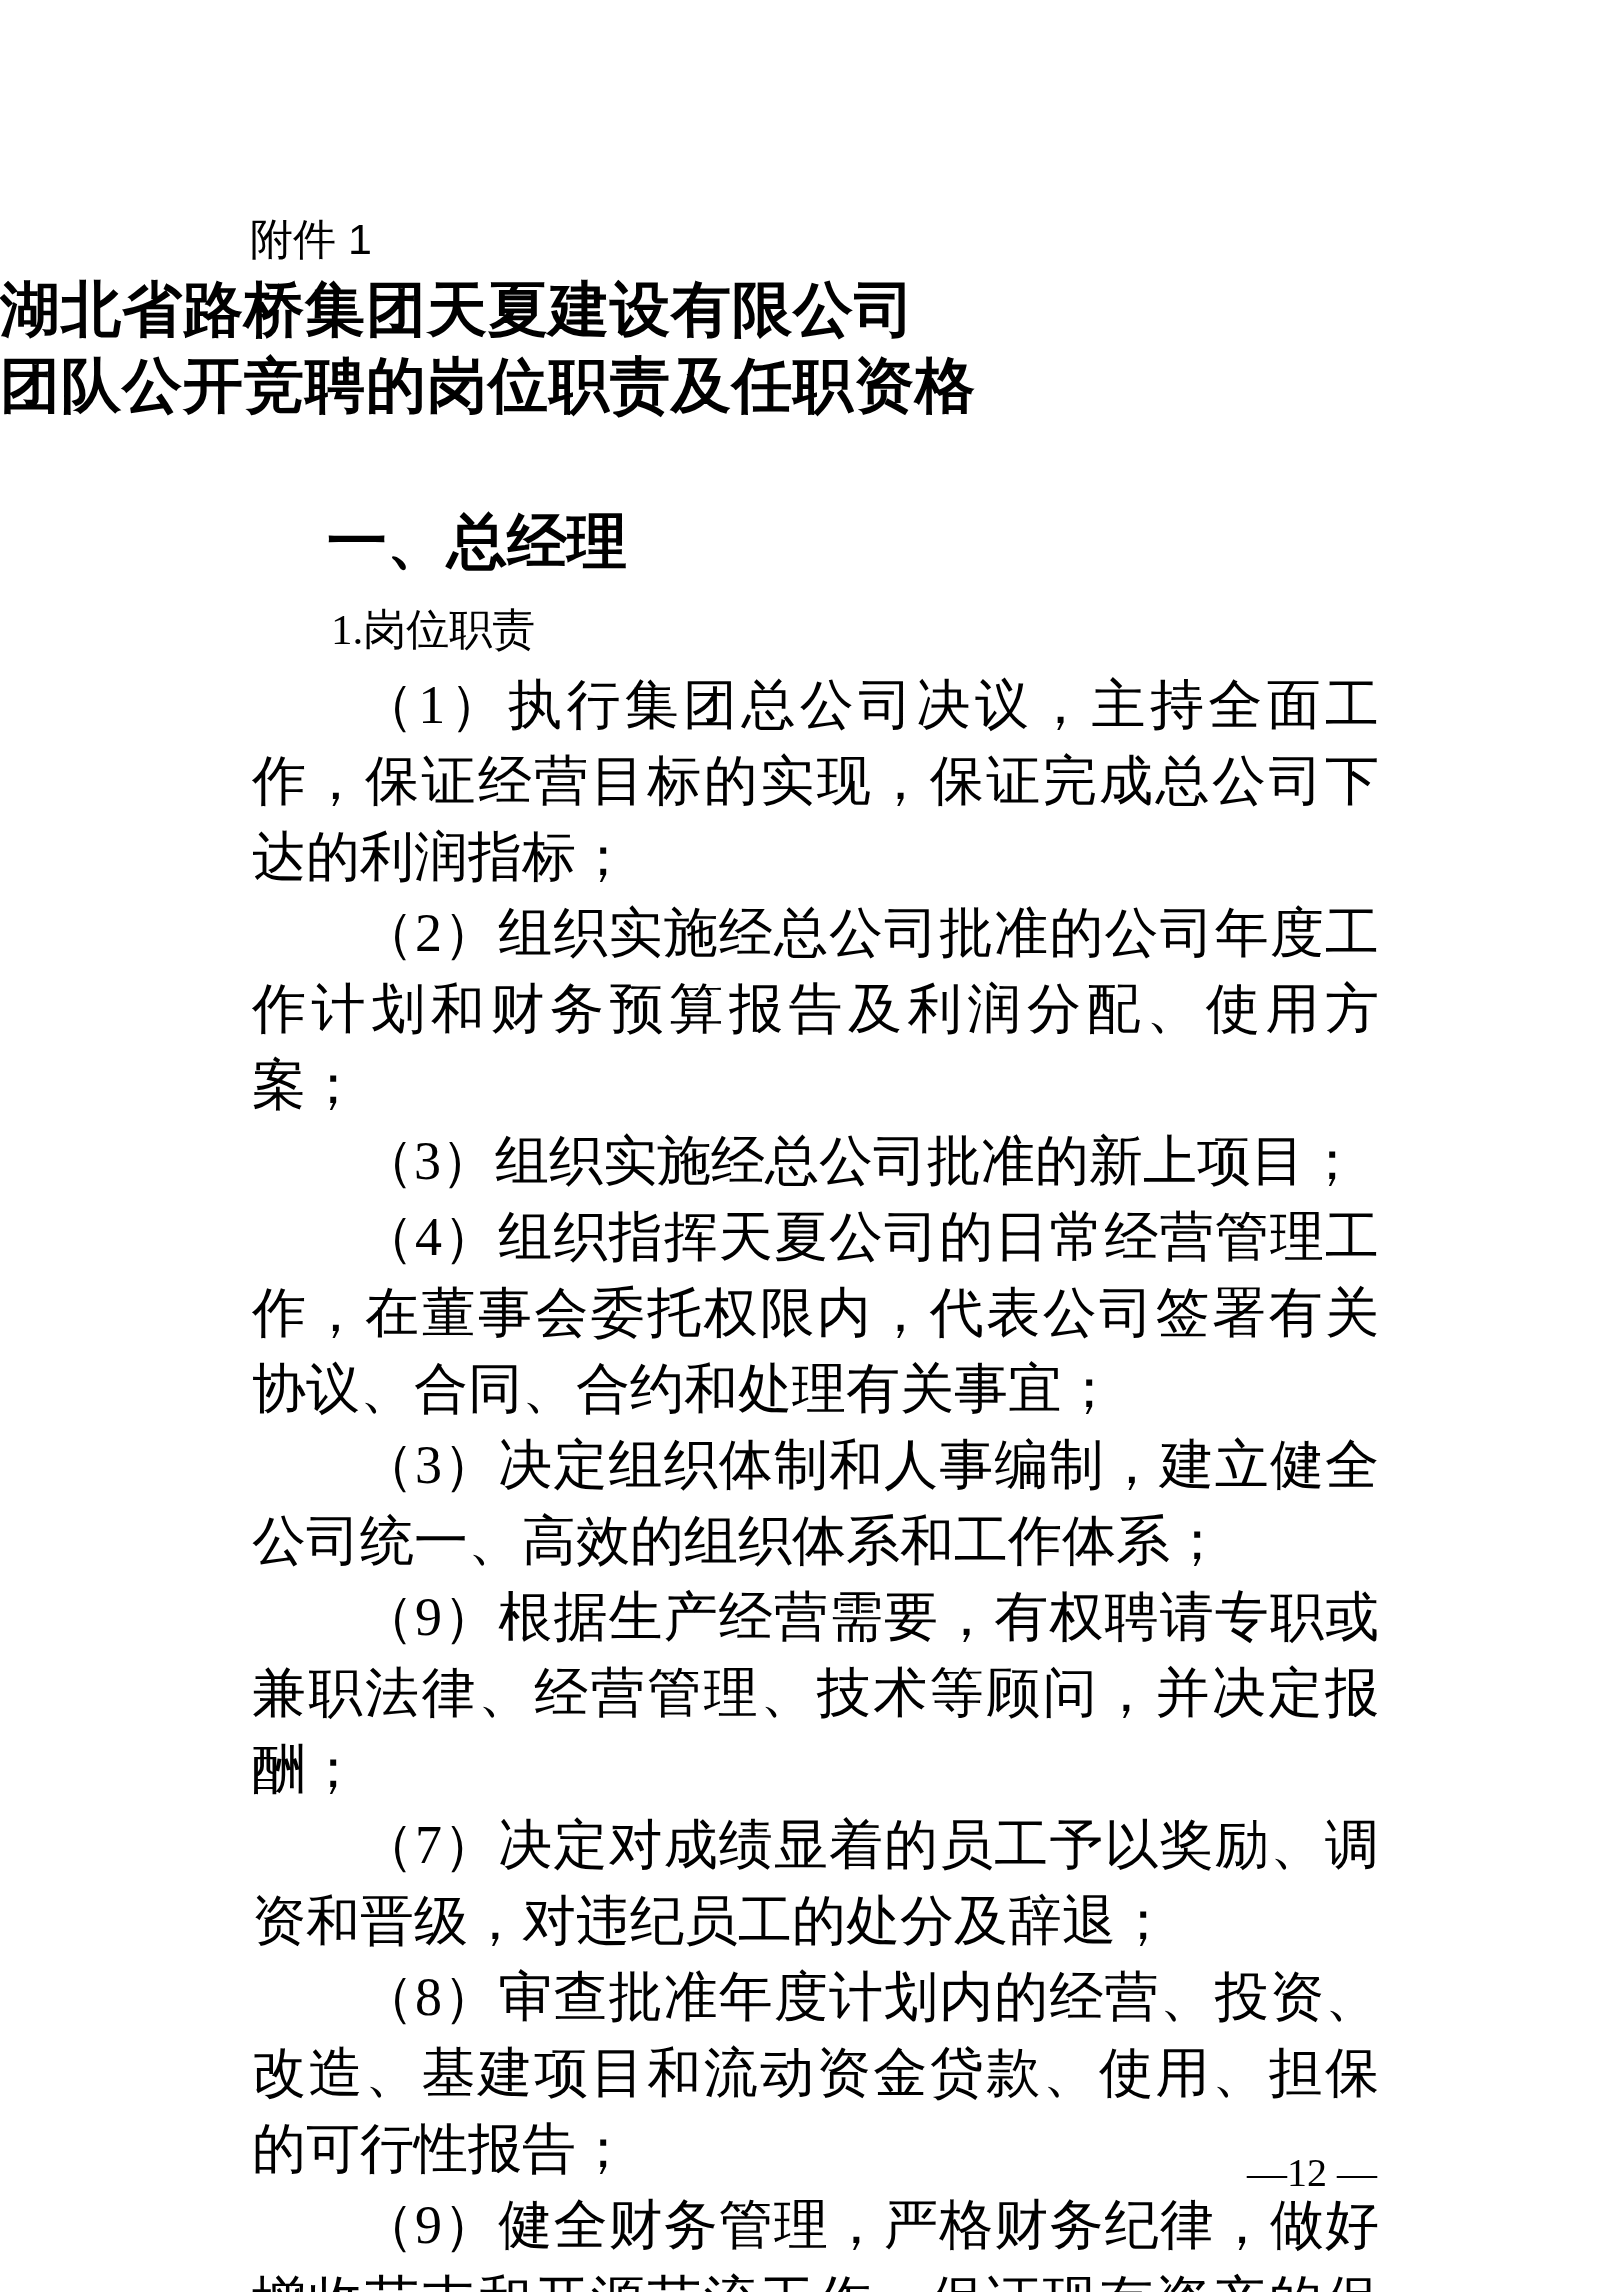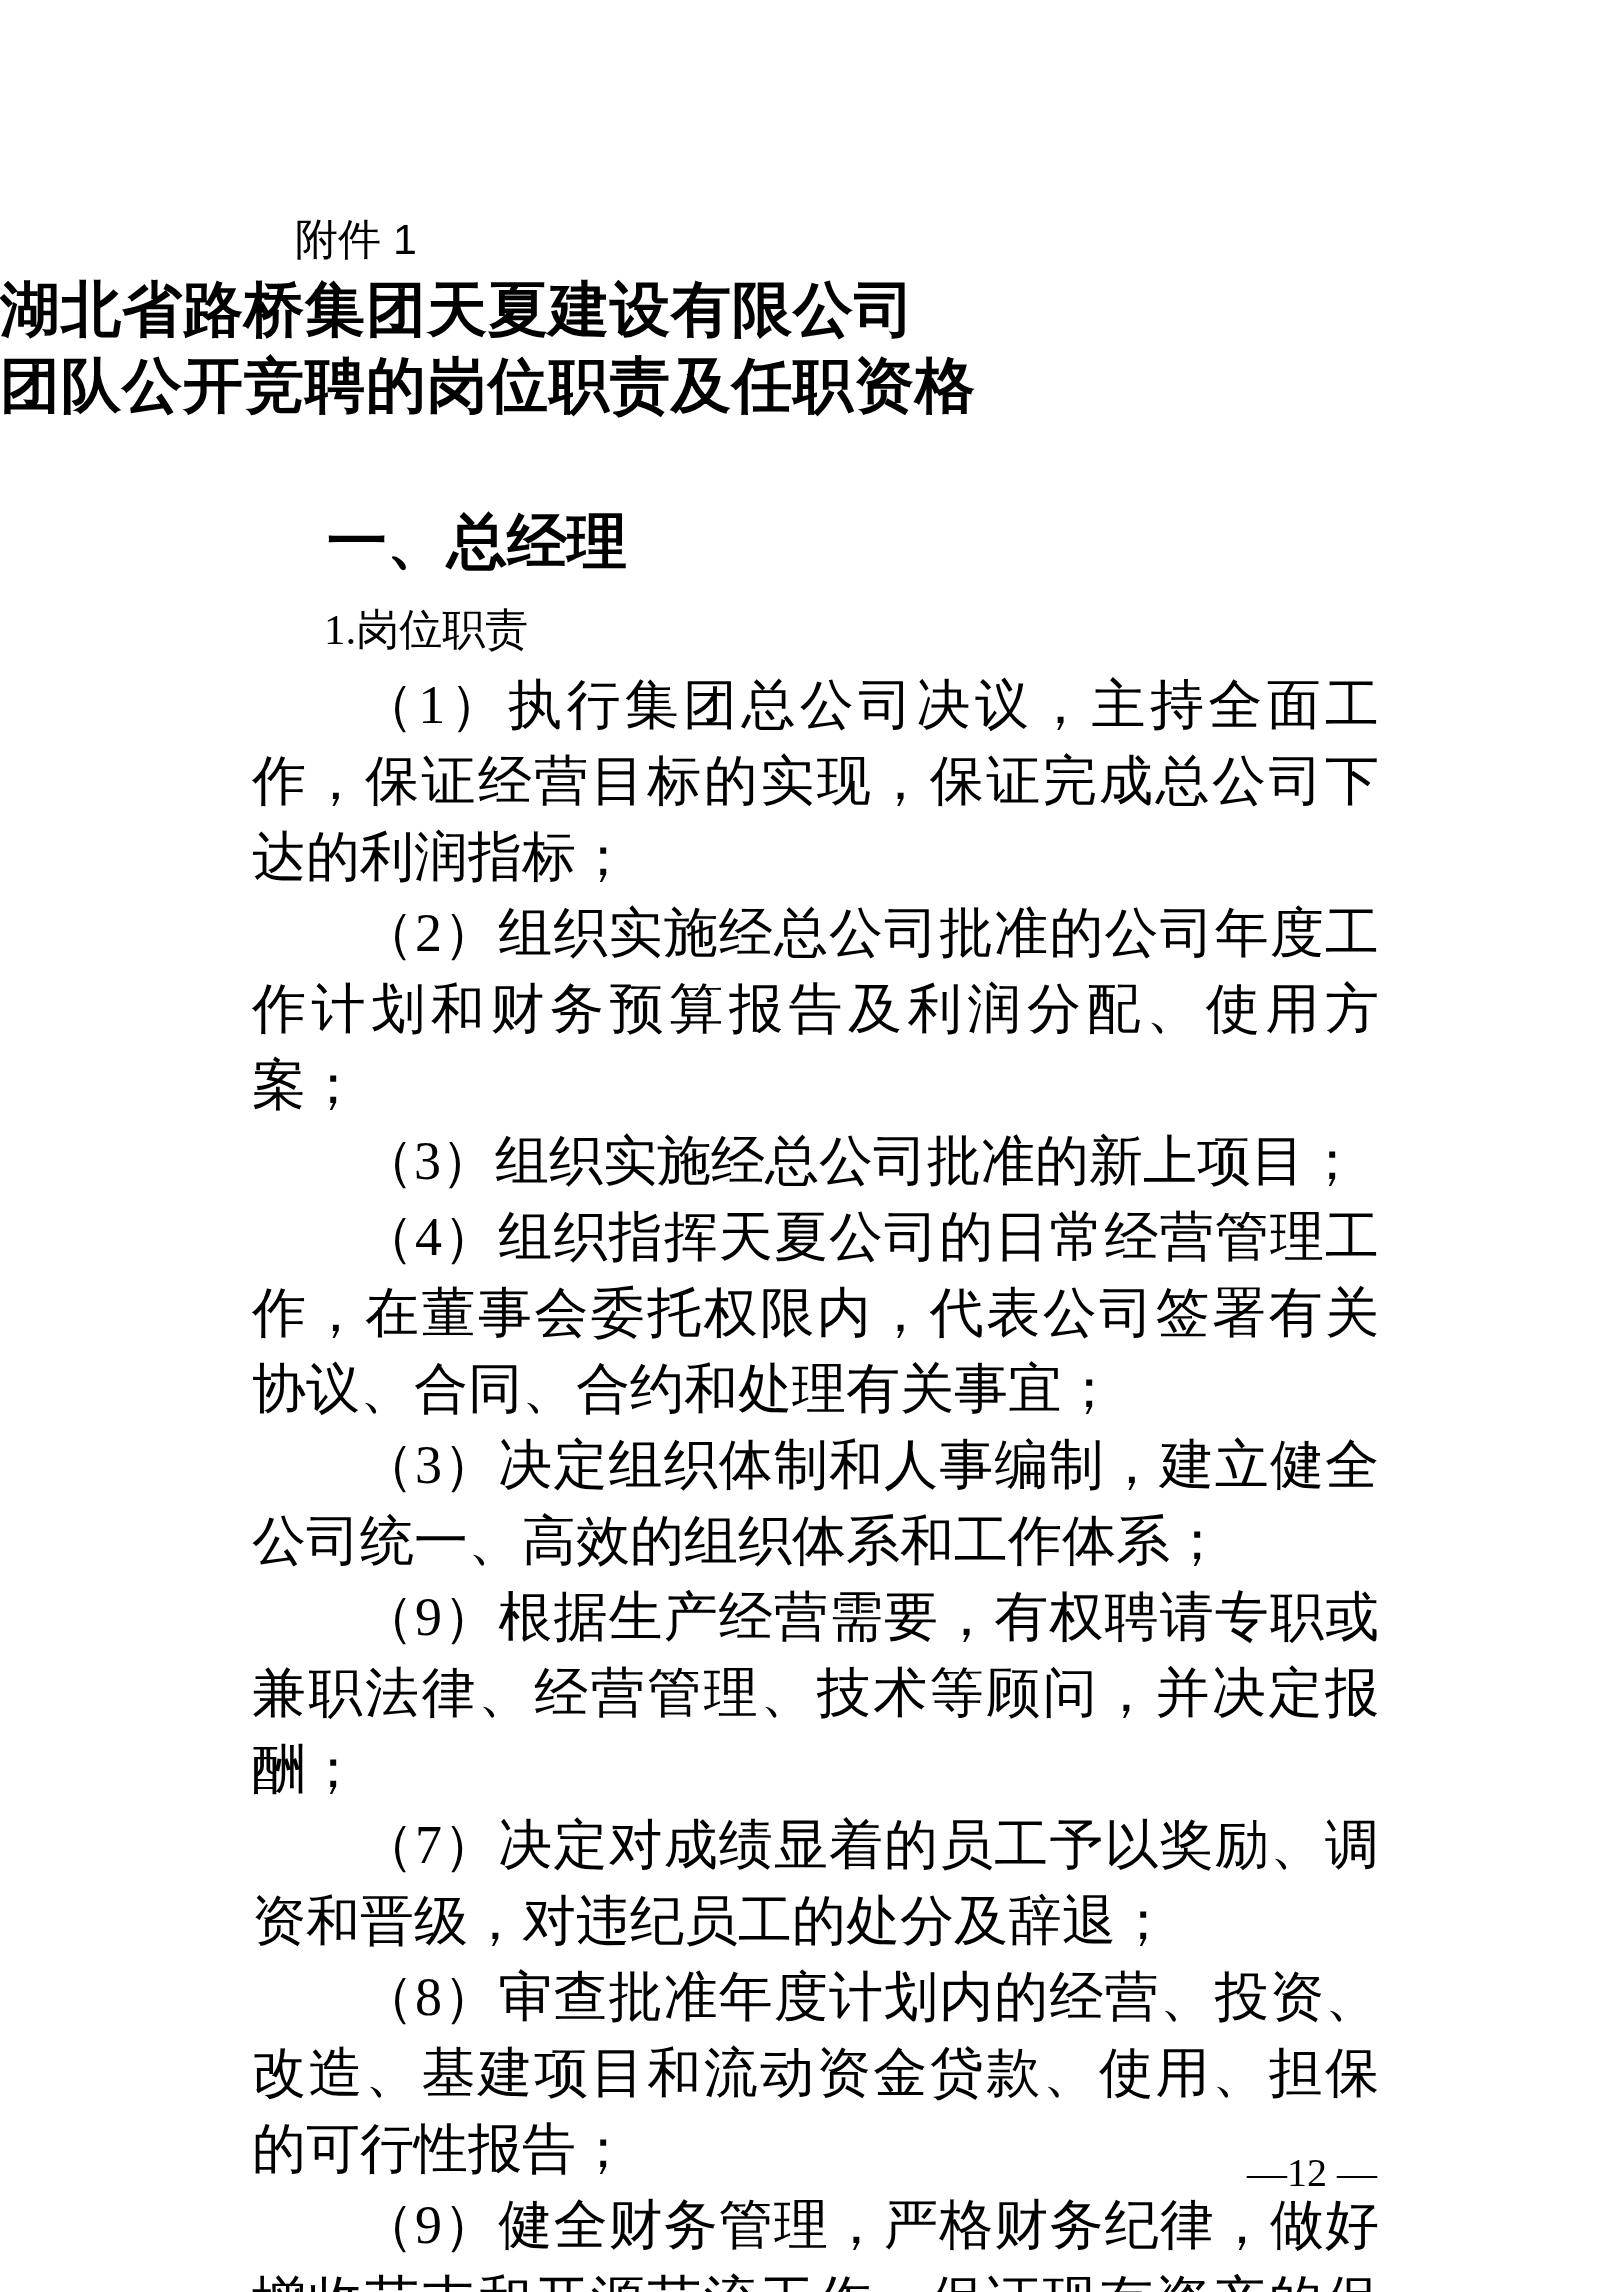--- a/index.html
+++ b/index.html
@@ -17,21 +17,20 @@
     overflow: hidden;
   }
   .attachment-label {
     position: absolute;
     left: 250px;
     top: 215px;
     font-size: 43px;
     line-height: 49px;
     font-family: "Liberation Sans", sans-serif;
     white-space: nowrap;
-    margin-left: 45px;
   }
   .doc-title {
     position: absolute;
     top: 272px;
     left: 0;
     width: 1621px;
     text-align: left;
     font-family: "Liberation Serif", serif;
     font-weight: bold;
     font-size: 60px;
@@ -43,21 +42,21 @@
     left: 327px;
     top: 516px;
     font-family: "Liberation Sans", sans-serif;
     font-weight: bold;
     font-size: 60px;
     line-height: 51px;
     white-space: nowrap;
   }
   .sub-heading {
     position: absolute;
-    left: 324px;
+    left: 331px;
     top: 604px;
     font-family: "Liberation Serif", serif;
     font-size: 43px;
     line-height: 51px;
     white-space: nowrap;
   }
   .body-text {
     position: absolute;
     left: 252px;
     top: 667px;

